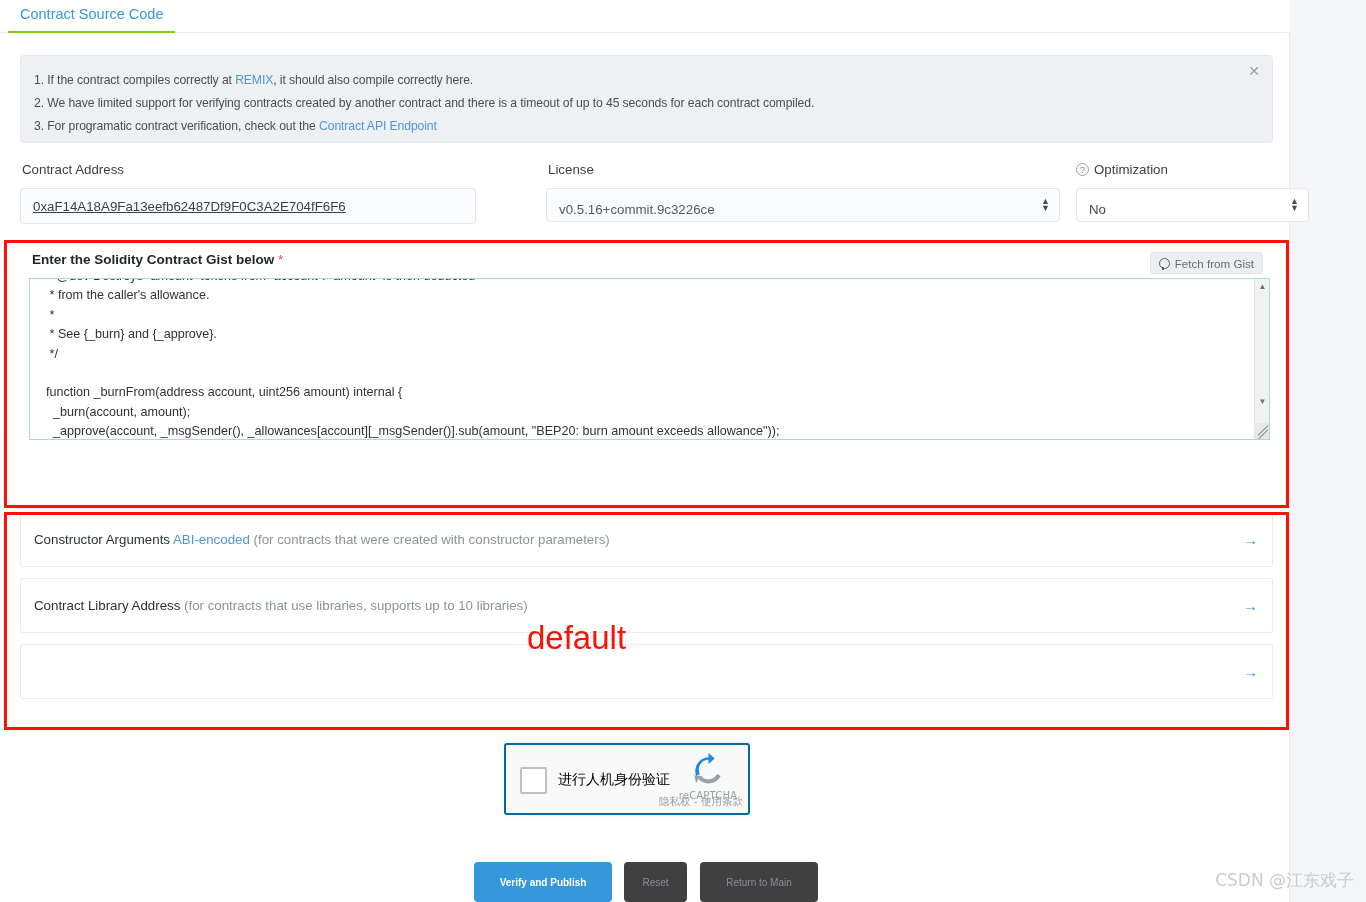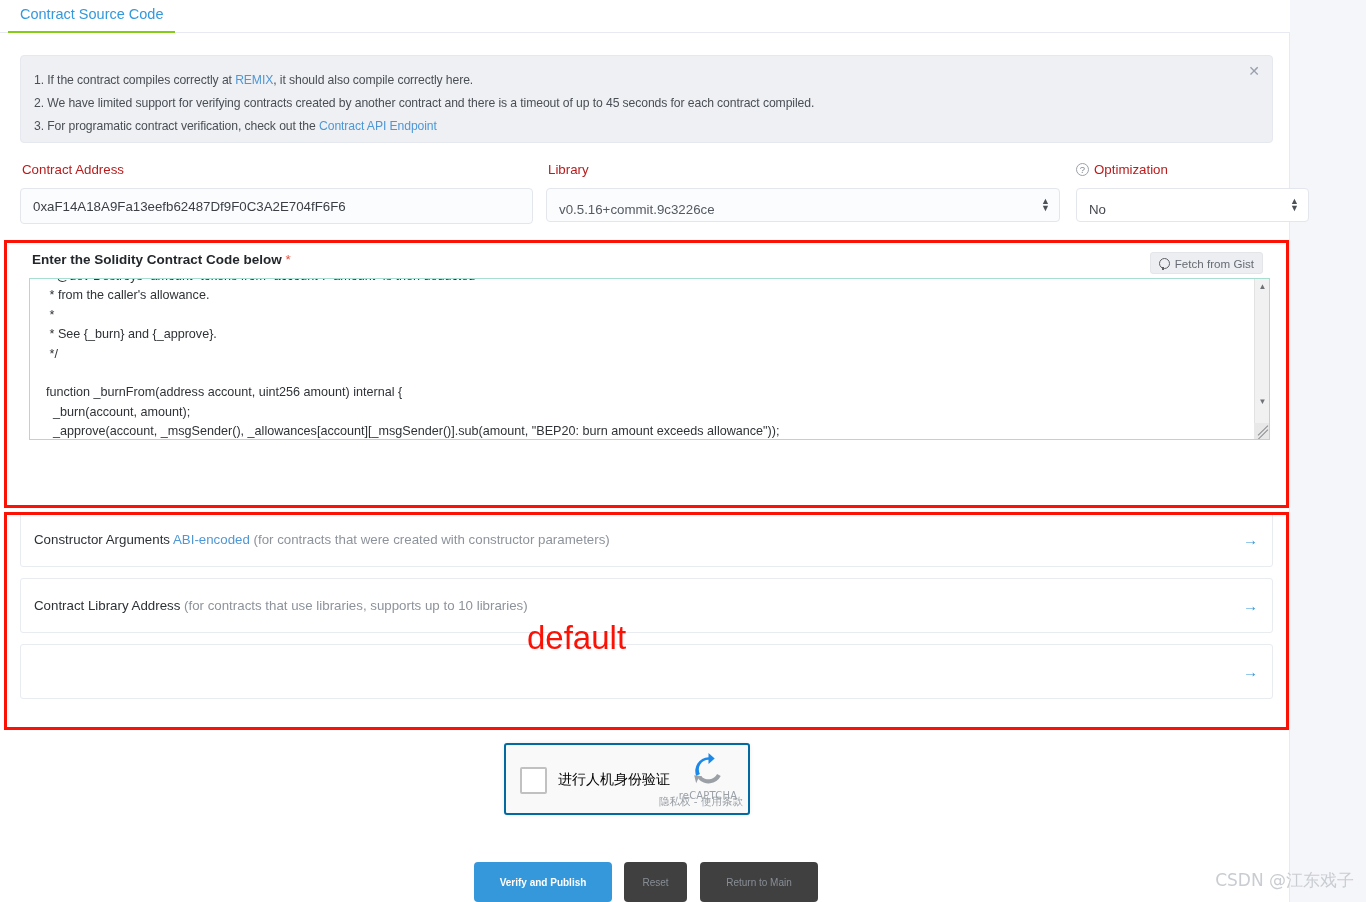--- a/index.html
+++ b/index.html
@@ -72,21 +72,21 @@
     font-size: 14px;
     line-height: 14px;
     text-align: center;
     cursor: pointer;
     font-family: "Liberation Sans", sans-serif;
   }
   
   .fieldlabel {
     position: absolute;
     font-size: 13.3px;
-    color: #b91c1c;
+    color: #404040;
     white-space: nowrap;
   }
   .inputbox {
     position: absolute;
     border: 1px solid #e3e6ec;
     border-radius: 4px;
     background: #fbfcfd;
     font-size: 13.3px;
     color: #3b3f45;
     padding: 0 12px;
@@ -356,37 +356,37 @@
         <span>1. If the contract compiles correctly at </span><span class="lnk">REMIX</span><span>, it should also compile correctly here.</span>
       </div>
       <div class="alert-line l2">2. We have limited support for verifying contracts created by another contract and there is a timeout of up to 45 seconds for each contract compiled.</div>
       <div class="alert-line l3">
         <span>3. For programatic contract verification, check out the </span><span class="lnk">Contract API Endpoint</span>
       </div>
       <div class="alert-close">✕</div>
     </div>
 
     <div class="fieldlabel" style="left:22px; top:162px;">Contract Address</div>
-    <div class="inputbox" style="left:20px; top:188px; width:513px; height:36px;">0xaF14A18A9Fa13eefb62487Df9F0C3A2E704fF6F6</div>
-
-    <div class="fieldlabel" style="left:548px; top:162px;">Library</div>
+    <div class="inputbox" style="left:20px; top:188px; width:456px; height:36px;text-decoration:underline;">0xaF14A18A9Fa13eefb62487Df9F0C3A2E704fF6F6</div>
+
+    <div class="fieldlabel" style="left:548px; top:162px;">License</div>
     <div class="selectbox" style="left:546px; top:188px; width:514px; height:34px;">
       <span>v0.5.16+commit.9c3226ce</span>
       <span class="selectarrow">▲<br>▼</span>
     </div>
 
     <div class="qmark" style="left:1076px; top:163px;">?</div>
     <div class="fieldlabel" style="left:1094px; top:162px;">Optimization</div>
     <div class="selectbox white" style="left:1076px; top:188px; width:233px; height:34px;">
       <span>No</span>
       <span class="selectarrow">▲<br>▼</span>
     </div>
 
     <div class="sect-title" style="left:32px; top:252px;">
-      <span>Enter the Solidity Contract Code below</span>
+      <span>Enter the Solidity Contract Gist below</span>
       <span class="req">*</span>
     </div>
 
     <div class="gistbtn">
       <span class="gh"></span>
       <span>Fetch from Gist</span>
     </div>
 
     <div class="codearea">
       <div class="codetext">     @dev Destroys `amount` tokens from `account`. `amount` is then deducted

